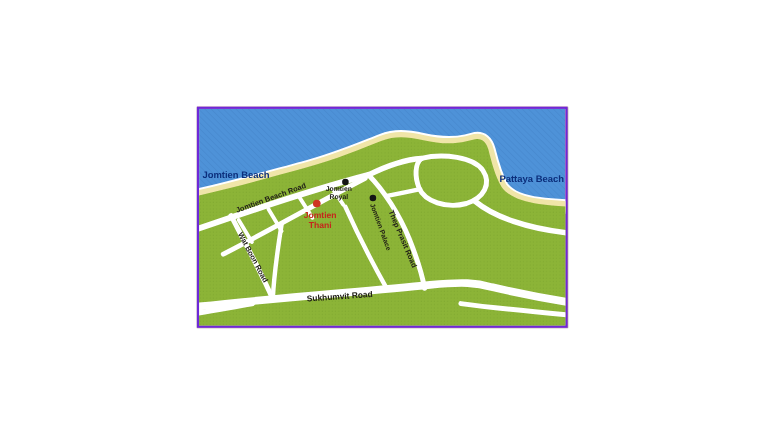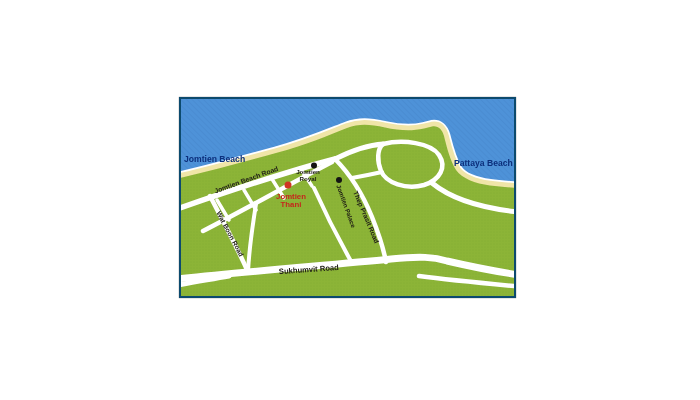--- a/index.html
+++ b/index.html
@@ -4,21 +4,21 @@
 <style>
   html,body{margin:0;padding:0;}
   body{
     width:700px;height:400px;background:#ffffff;
     font-family:"Liberation Sans", sans-serif;
     position:relative;overflow:hidden;
   }
   .canvas{position:absolute;left:0;top:0;width:700px;height:400px;background:#ffffff;}
   .map-frame{
     position:absolute;left:179px;top:97px;width:333px;height:197px;
-    border:2px solid #0c4a6e;
+    border:2px solid #6d28d9;
     box-shadow:0 0 1px rgba(0,0,0,.6);
     background:#fca5a5;
   }
   svg{display:block;}
   text{font-family:"Liberation Sans", sans-serif;}
   .water-label{font-size:8.6px;font-weight:bold;}
   .road-label{font-size:6.8px;fill:#222018;font-weight:600;}
   .poi-label{font-size:6.2px;fill:#1d1b14;font-weight:bold;}
   .thani-label{font-size:7.8px;font-weight:bold;}
 </style>

